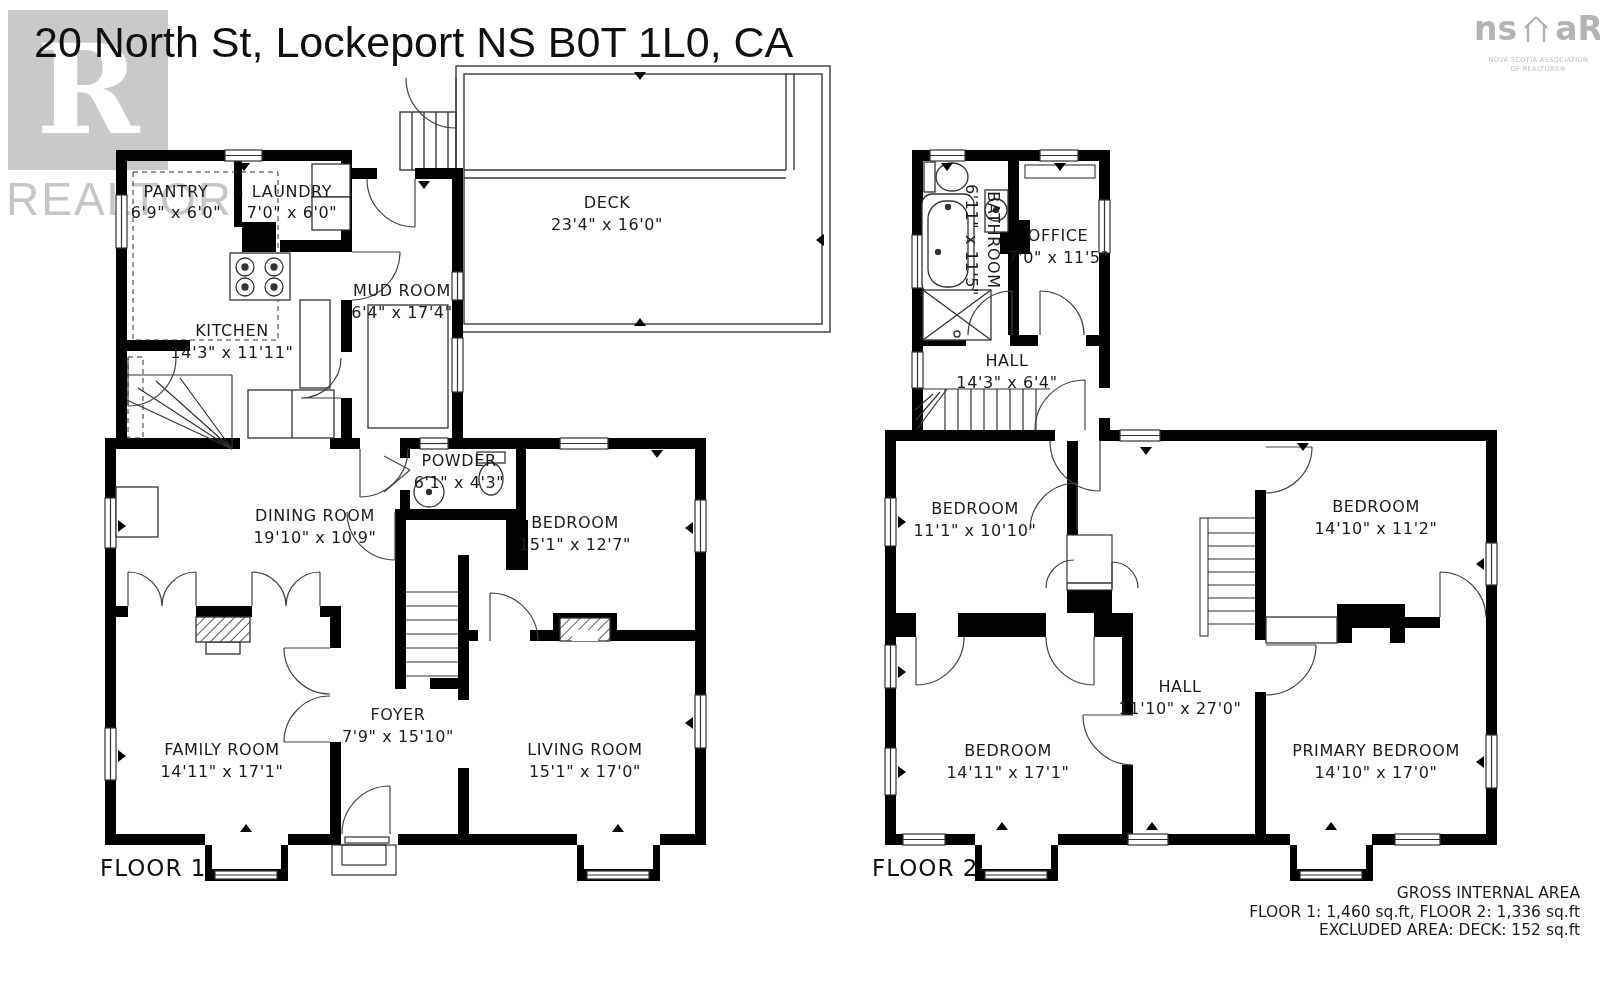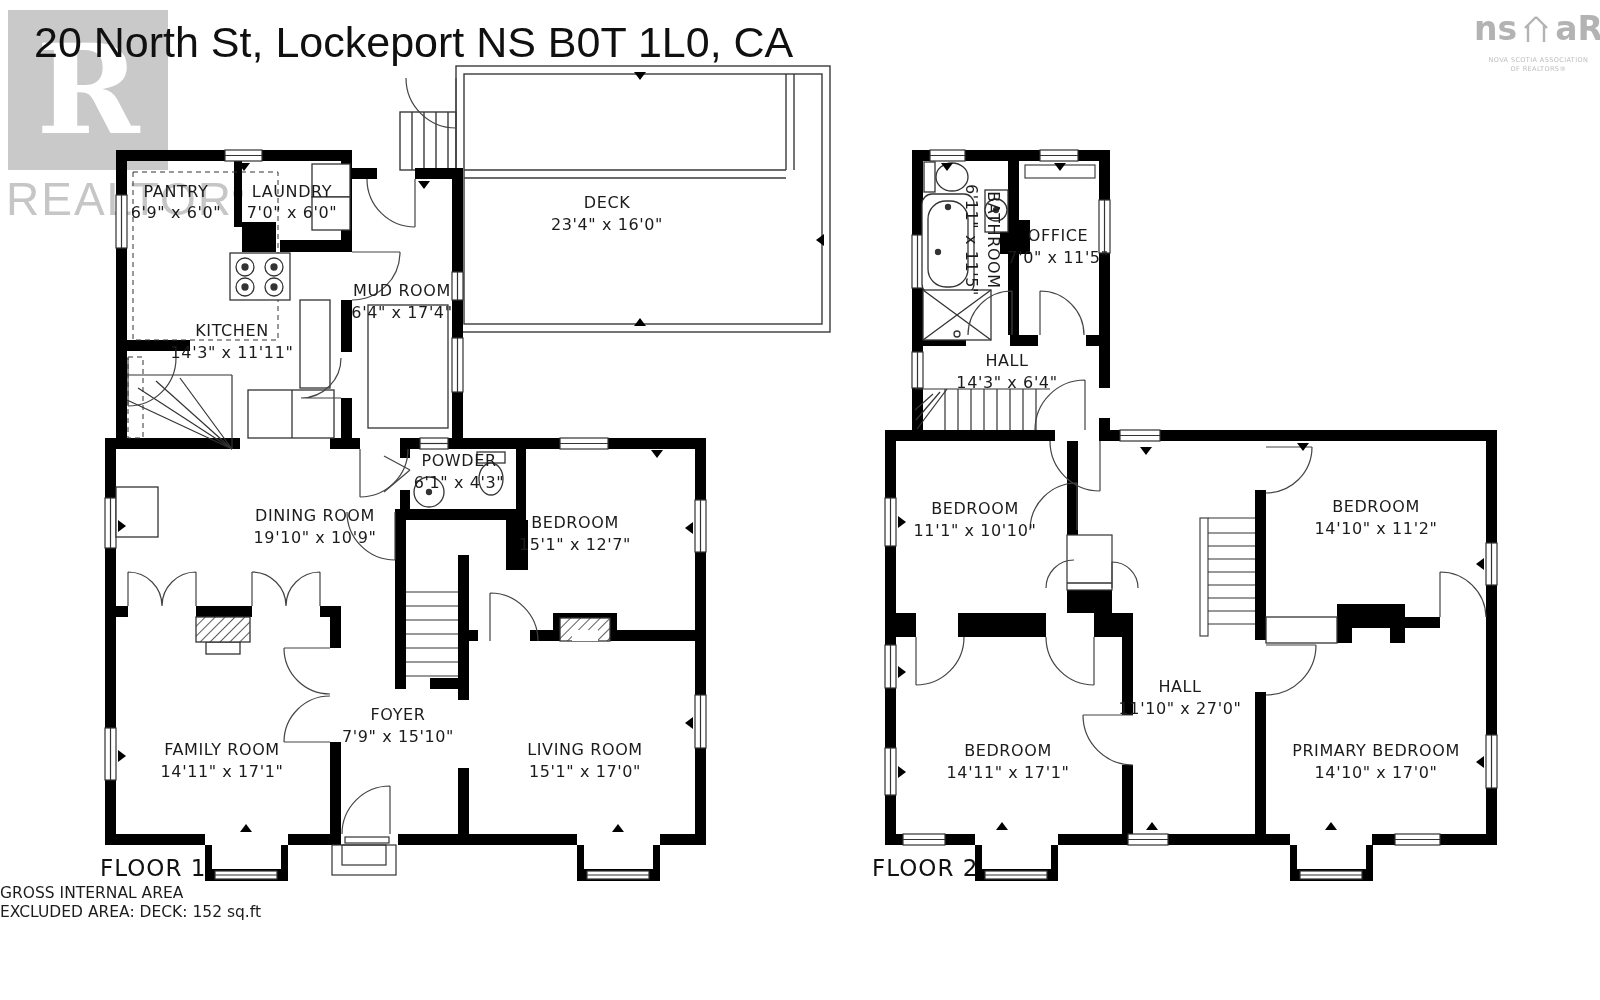--- a/index.html
+++ b/index.html
@@ -18,21 +18,21 @@
   
   .nsar{position:absolute;left:1474px;top:14px;z-index:2;color:#b3b3b3;text-align:center;}
   .nsar-row{display:flex;align-items:flex-end;justify-content:center;gap:7px;}
   .nsar-txt{font-family:"DejaVu Sans",sans-serif;font-weight:bold;font-size:33px;line-height:0.9;color:#b3b3b3;}
   .nsar-sub{font-size:6.5px;color:#bdbdbd;letter-spacing:0.4px;margin-top:12px;line-height:1.5;}
   
   svg.plan{position:absolute;left:0;top:0;z-index:3;}
   text.room{font-family:"DejaVu Sans",sans-serif;font-size:16px;fill:#1b1b1b;letter-spacing:0.6px;}
   text.floor-tag{font-family:"DejaVu Sans",sans-serif;font-size:23px;fill:#111;letter-spacing:1px;}
   
-  .summary{position:absolute;left:0;top:884px;width:1580px;text-align:left;z-index:4;
+  .summary{position:absolute;left:0;top:884px;width:1580px;text-align:right;z-index:4;
            font-size:15.5px;color:#1c1c1c;line-height:18.5px;}
   .summary .gray{color:#9e9e9e;}
 </style>
 </head>
 <body>
 
 <div class="canvas">
 
   <div class="wm">
     <div class="wm-square">
@@ -390,16 +390,17 @@
         <text class="room" x="1008" y="778">14'11" x 17'1"</text>
         <text class="room" x="1376" y="756">PRIMARY BEDROOM</text>
         <text class="room" x="1376" y="778">14'10" x 17'0"</text>
       </g>
       <text class="floor-tag" x="872" y="876">FLOOR 2</text>
     </g>
   </svg>
 
   <div class="summary">
     <div>GROSS INTERNAL AREA</div>
+    <div>FLOOR 1: 1,460 sq.ft, FLOOR 2: 1,336 sq.ft</div>
     <div>EXCLUDED AREA: DECK: 152 sq.ft</div>
   </div>
 
 </div>
 
 </body></html>

